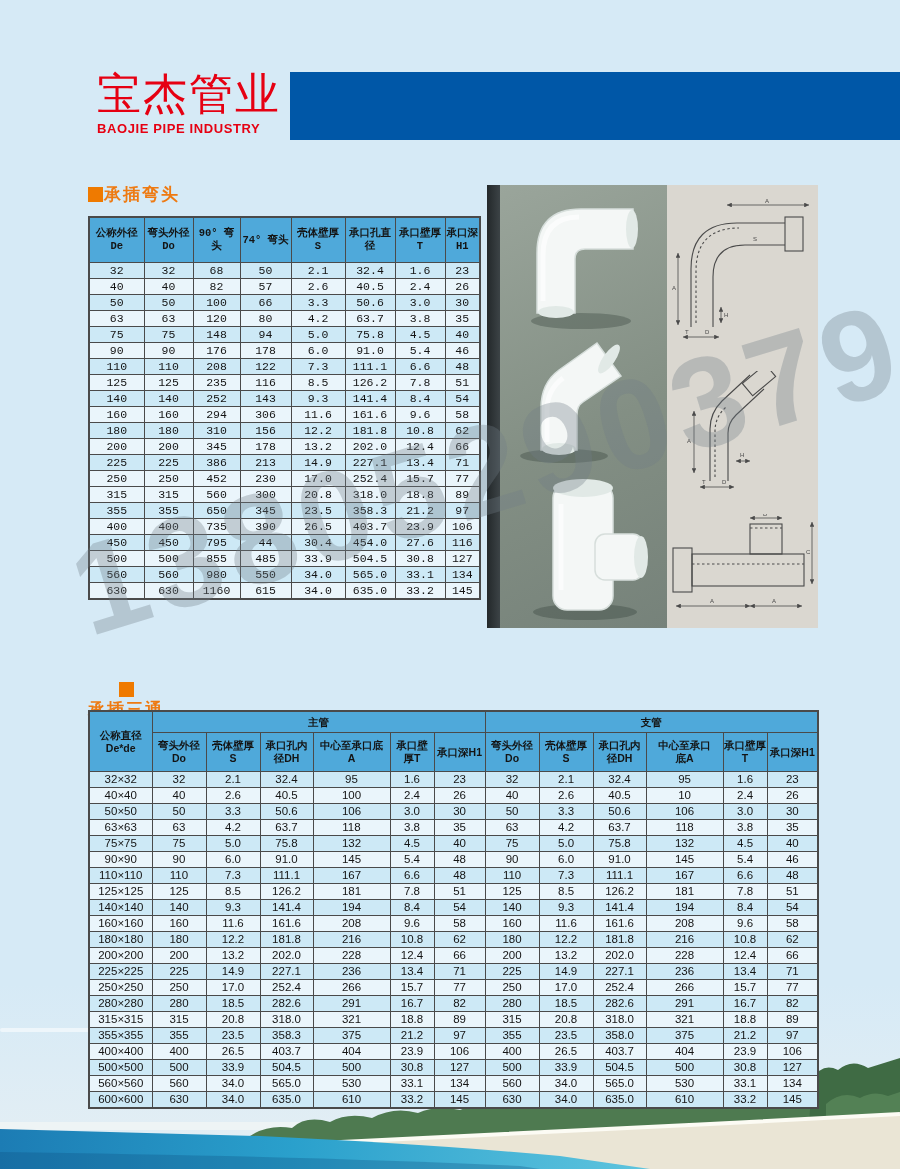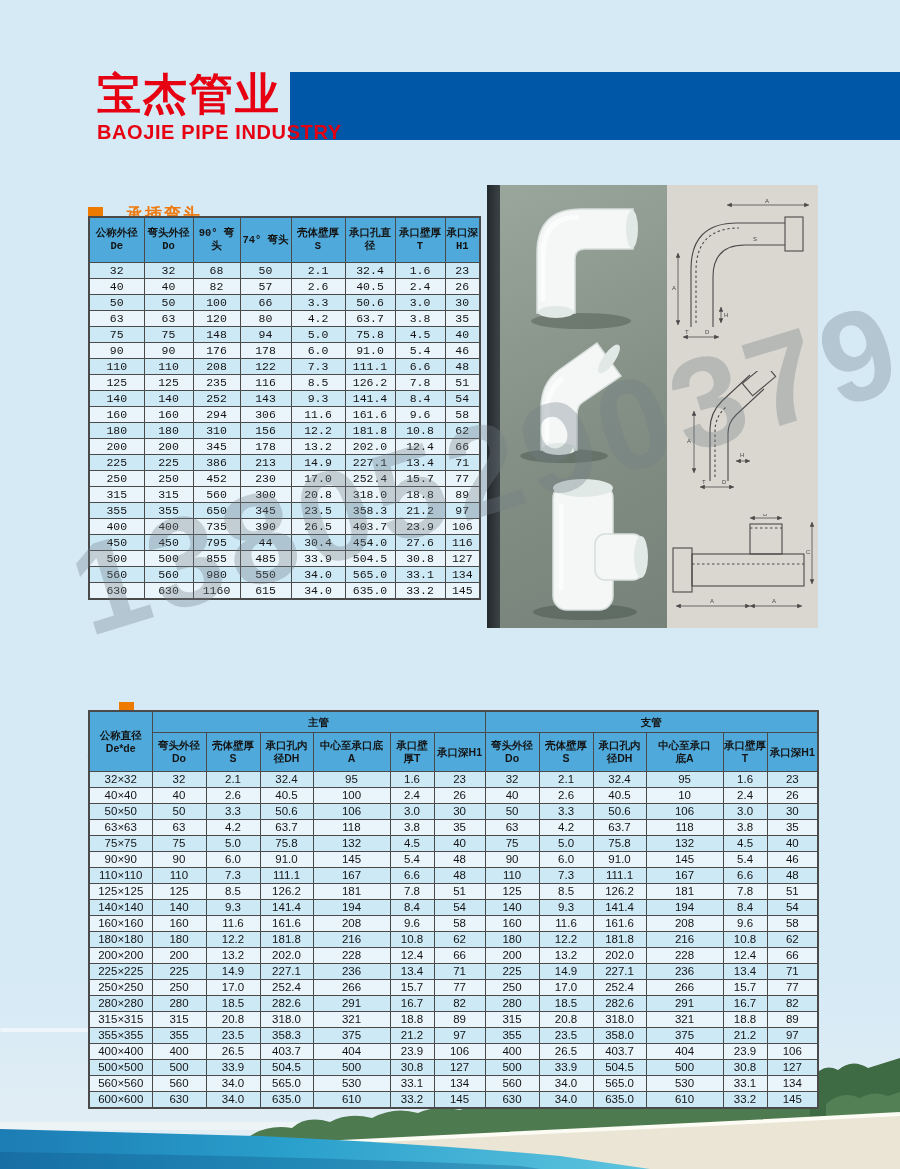--- a/index.html
+++ b/index.html
@@ -3,25 +3,25 @@
 <meta charset="utf-8">
 <style>
   html,body{margin:0;padding:0;}
   .page{
     position:relative;width:900px;height:1169px;overflow:hidden;
     background:#d6eaf6;
     font-family:"Liberation Sans","DejaVu Sans",sans-serif;
   }
   
   .logo{position:absolute;left:97px;top:72px;z-index:2;}
-  .logo-cn{font-size:44px;font-weight:bold;color:#e60012;letter-spacing:2px;line-height:1;}
-  .logo-en{font-size:20px;font-weight:bold;color:#e60012;letter-spacing:0.6px;margin-top:5px;}
+  .logo-cn{font-size:44px;font-weight:normal;color:#e60012;letter-spacing:2px;line-height:1;}
+  .logo-en{font-size:13px;font-weight:bold;color:#e60012;letter-spacing:0.6px;margin-top:5px;}
   .blue-bar{position:absolute;left:290px;top:72px;width:610px;height:68px;background:#0057a7;z-index:1;}
   
-  .sec-title{position:absolute;display:flex;align-items:center;gap:23px;z-index:3;margin-top:20px;}
+  .sec-title{position:absolute;display:flex;align-items:center;gap:1px;z-index:3;}
   .sec-title .sq{width:15px;height:15px;background:#ef7a00;display:inline-block;}
   .sec-title .sec-text{font-size:17px;font-weight:bold;color:#ee7a12;letter-spacing:2px;}
   #sec1-title{left:88px;top:183px;}
   #sec2-title{left:88px;top:682px;flex-direction:column;}
   
   table.tbl{border-collapse:collapse;table-layout:fixed;position:absolute;z-index:3;border:2px solid #4a4a4a;}
   table.tbl th,table.tbl td{border:1px solid #4a4a4a;text-align:center;vertical-align:middle;color:#141414;overflow:hidden;}
   table.tbl th{background:#4fa9da;font-size:10.5px;font-weight:bold;white-space:pre-line;line-height:1.2;padding:1px 0;}
   table.tbl td{font-size:11.5px;height:15px;padding:0;line-height:1;}
   table.tbl tr.odd td{background:#cde9f6;}

